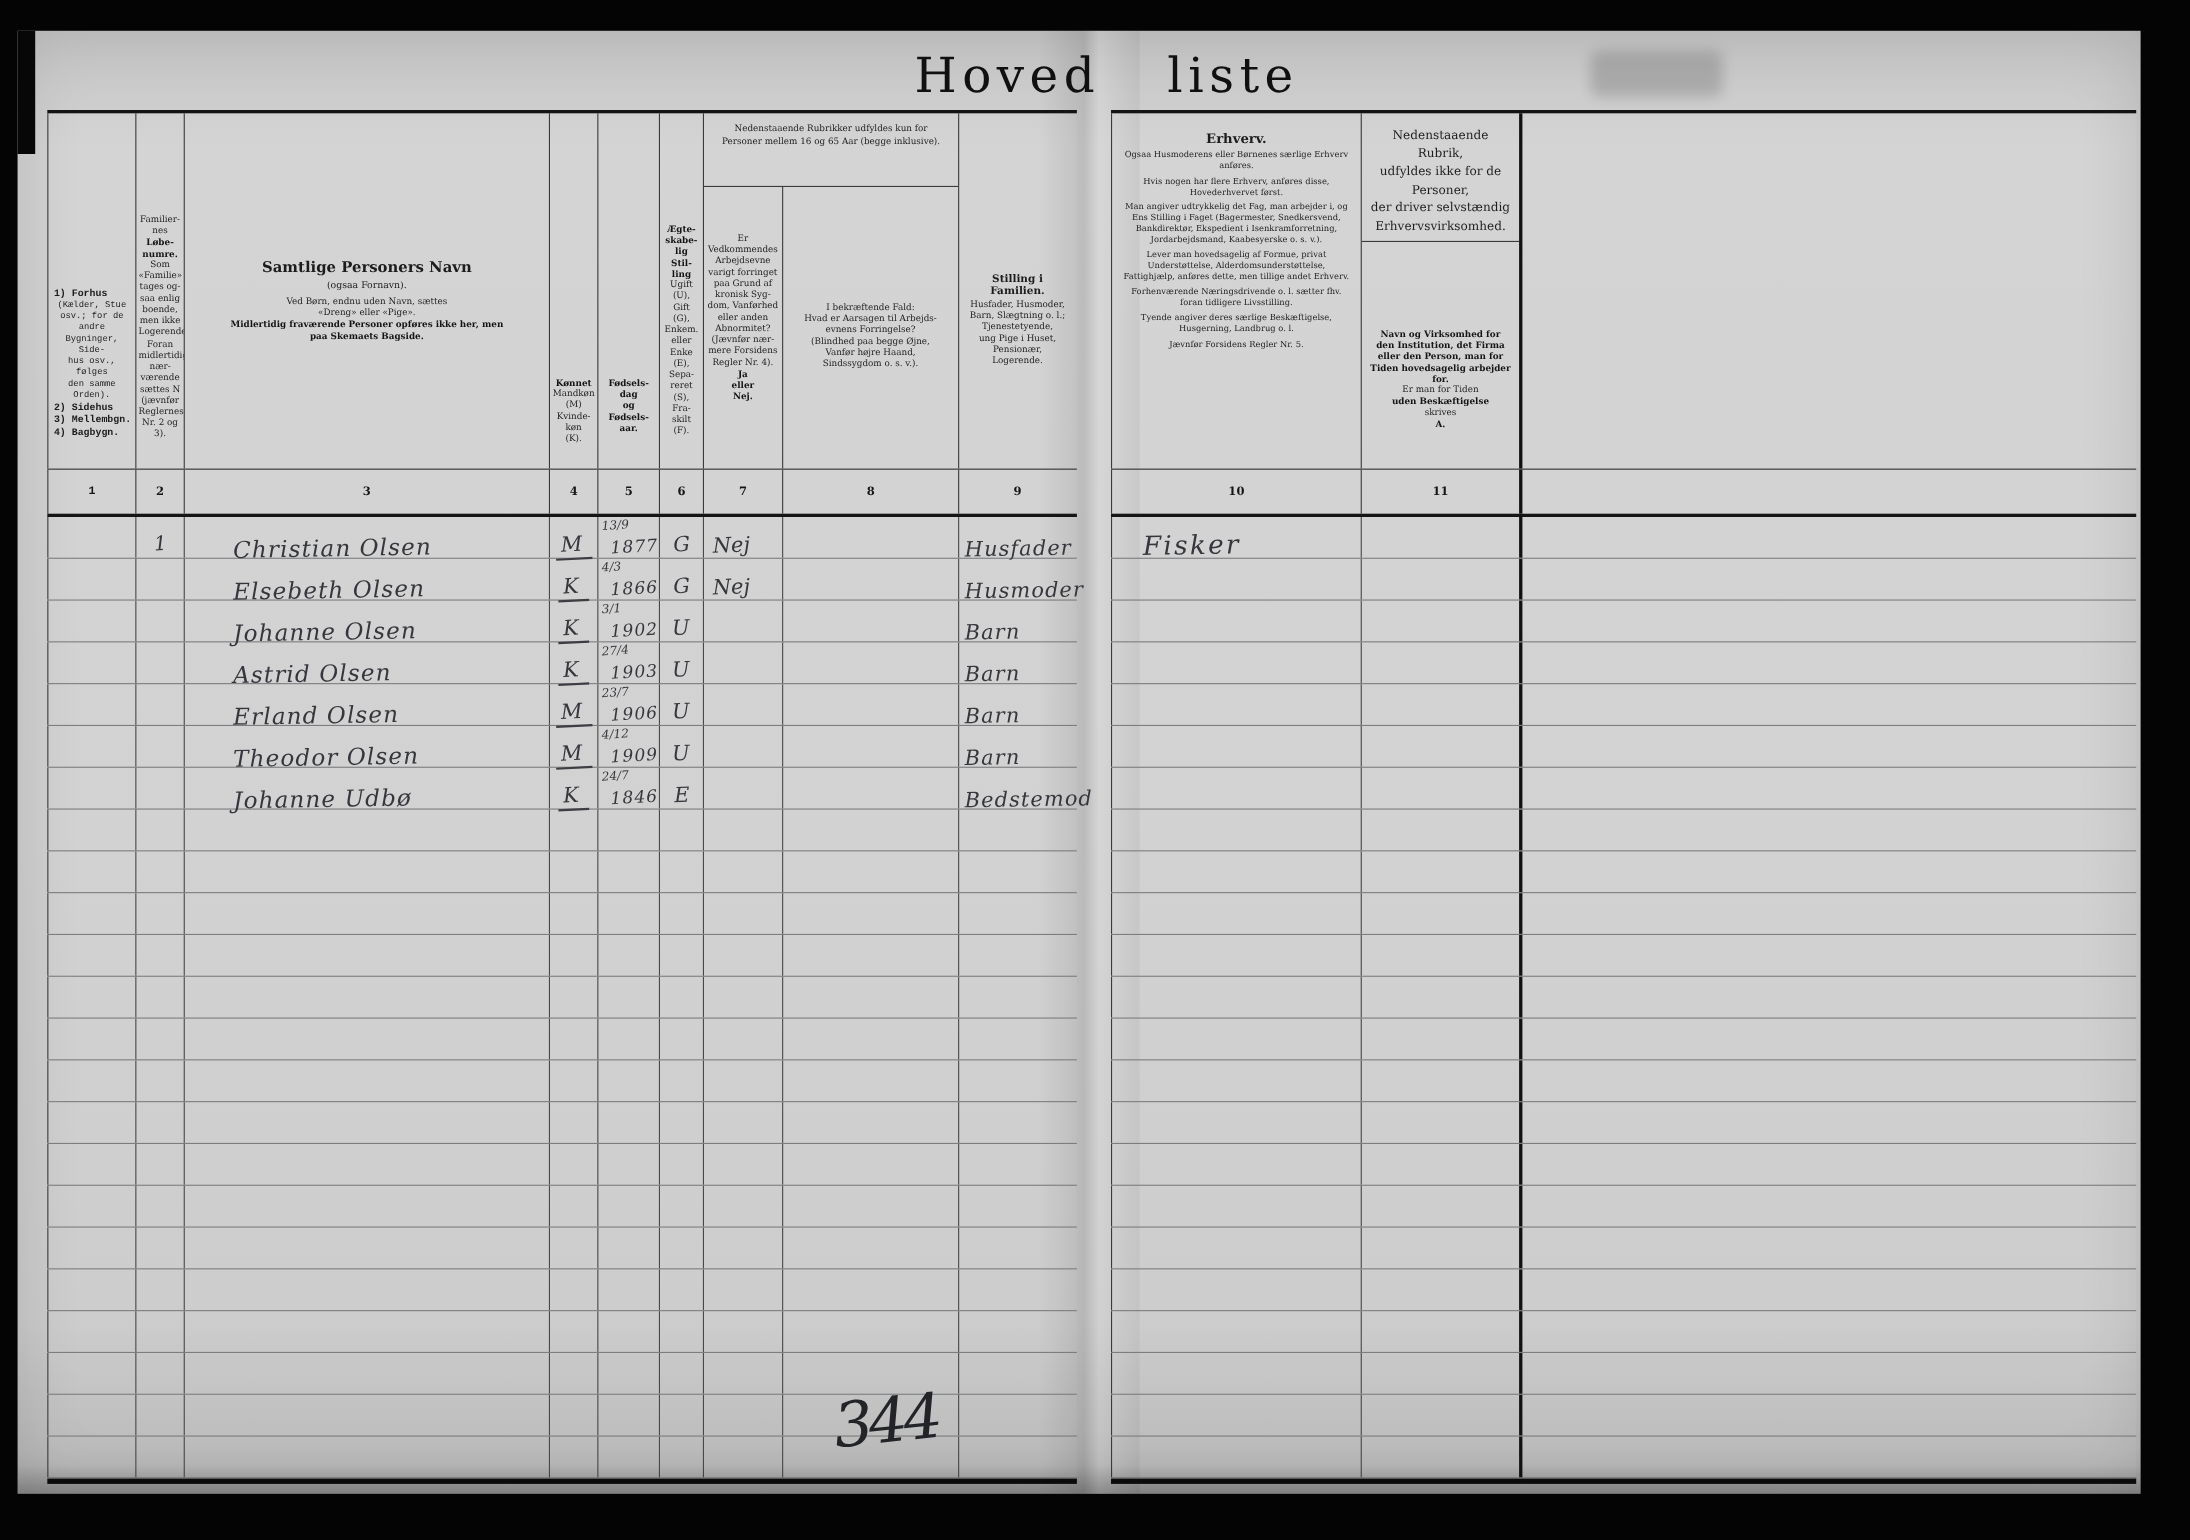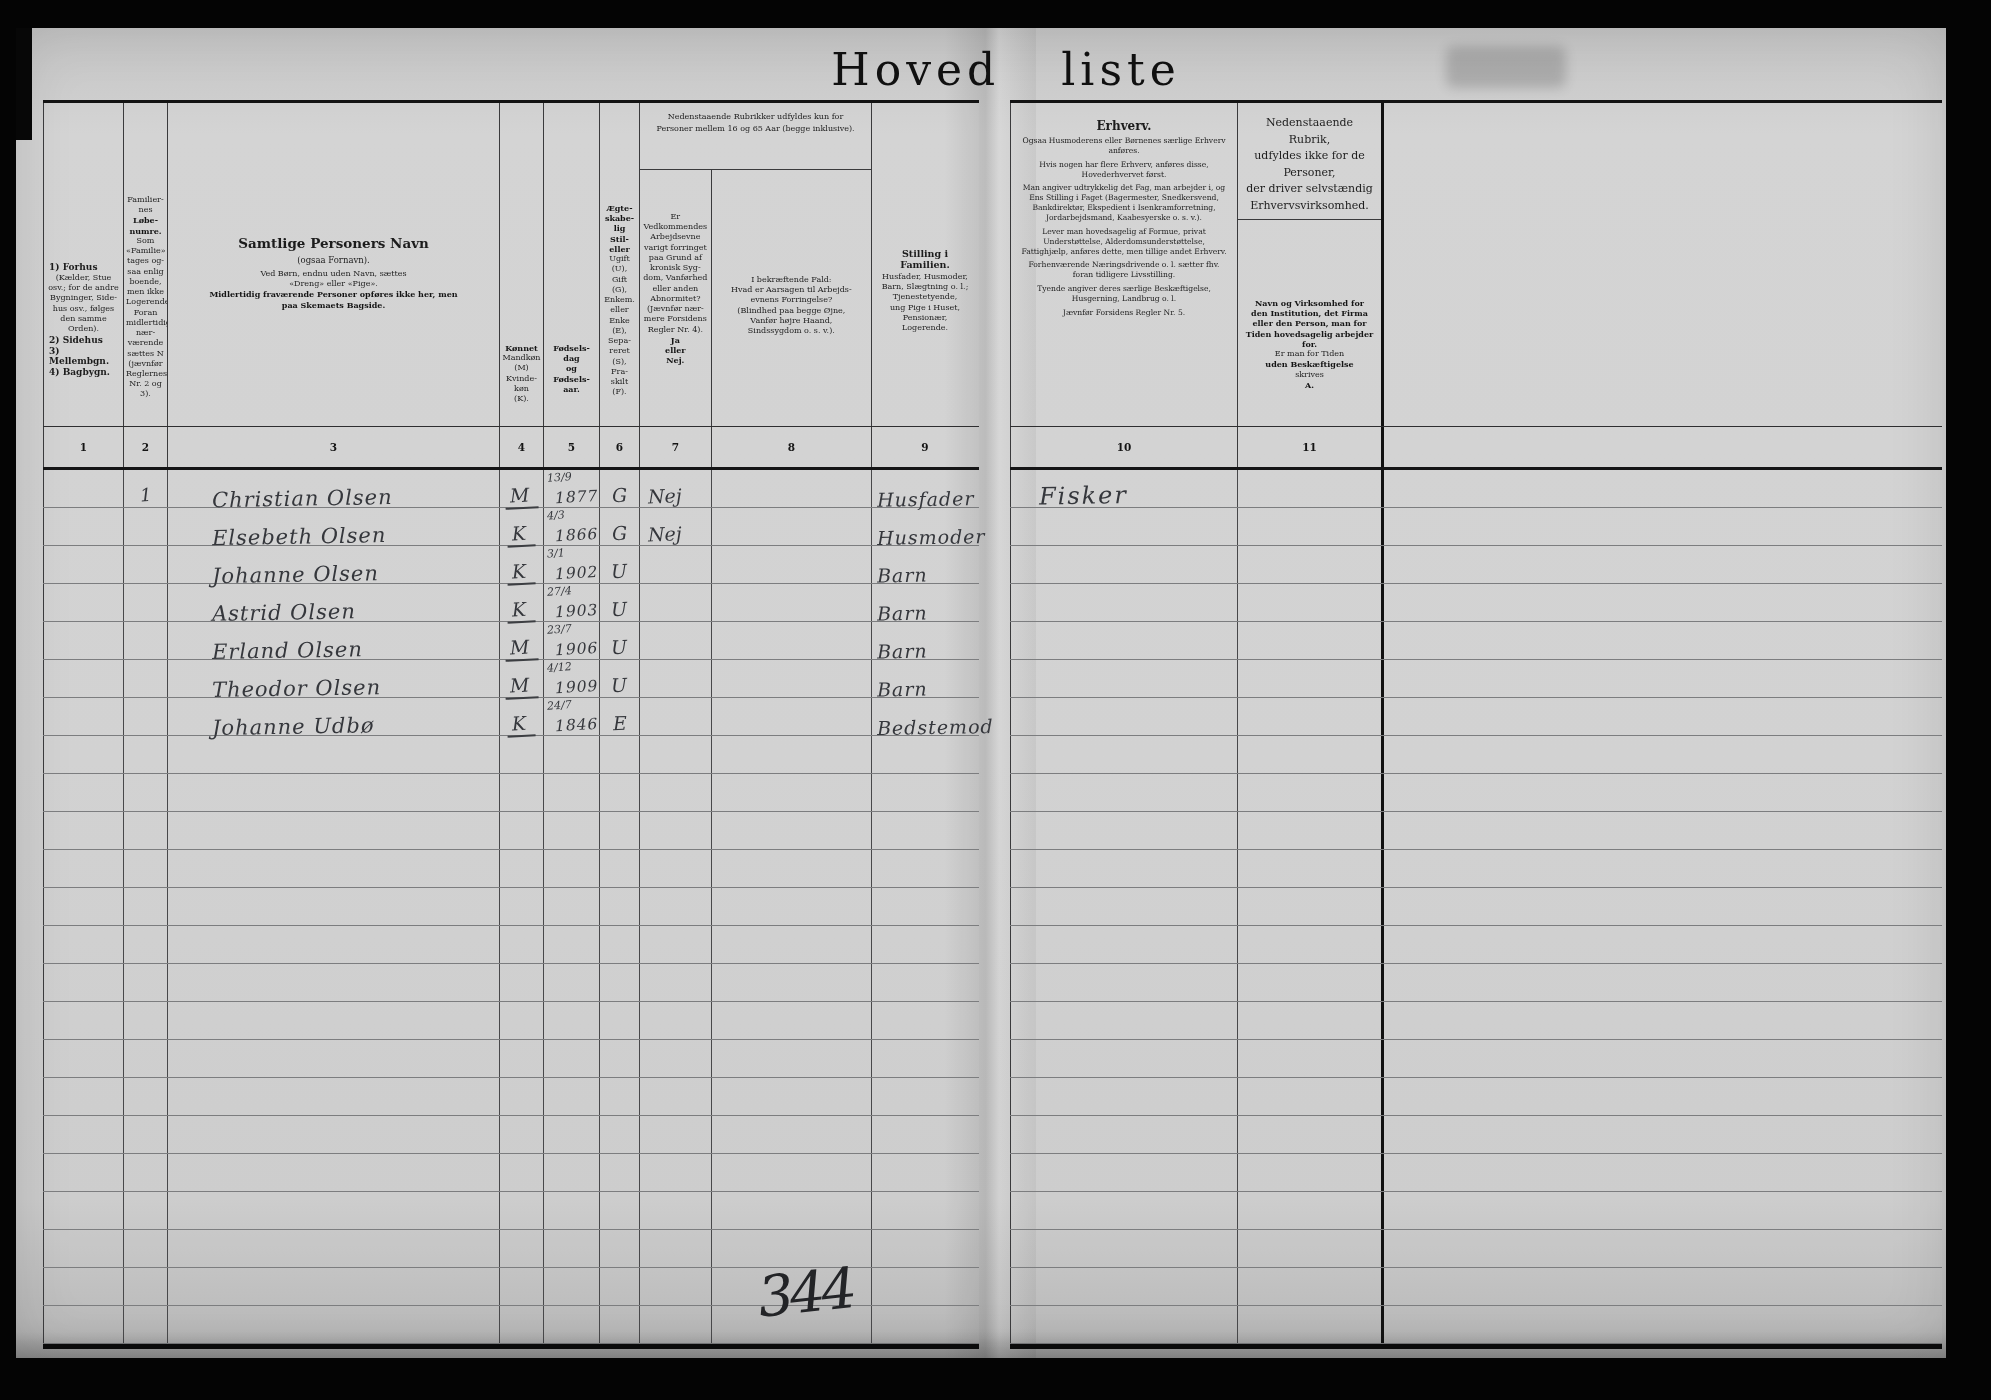--- a/index.html
+++ b/index.html
@@ -26,21 +26,21 @@
   .num-row{display:flex;height:40px;border-top:1px solid #2e2e30;border-bottom:3px solid #151516;}
   .ncell{box-sizing:border-box;border-right:1px solid #3a3a3c;display:flex;align-items:center;justify-content:center;
          font-size:10.5px;font-weight:bold;color:#151515;}
   .body{position:relative;}
   .brow{display:flex;height:37px;border-bottom:1px solid #7c7d7f;}
   .bcell{box-sizing:border-box;border-right:1px solid #48484a;position:relative;display:flex;align-items:flex-end;overflow:visible;}
   .no-right{border-right:none !important;}
   .thick-right{border-right:3px solid #111 !important;}
 
   
-  .w-c1{width:81px;} .w-c2{width:44px;} .w-c3{width:332px;} .w-c4{width:44px;} .w-c5{width:56px;}
+  .w-c1{width:81px;font-family:Liberation Mono, monospace;} .w-c2{width:44px;} .w-c3{width:332px;} .w-c4{width:44px;} .w-c5{width:56px;}
   .w-c6{width:40px;} .w-c7{width:72px;} .w-c8{width:160px;} .w-c9{width:106px;}
   .w-c78{width:232px;}
   
   .w-c10{width:228px;} .w-c11{width:146px;} .w-cE{width:550px;}
 
   
   .tiny{font-size:8px;line-height:1.28;white-space:pre-line;color:#232323;}
   .tiny-b{font-weight:bold;color:#141414;}
   .h-c1{padding:158px 3px 0 3px;text-align:center;}
   .h-c1 .opt{font-size:9px;font-weight:bold;text-align:left;margin:1px 0 1px 2px;}
@@ -150,21 +150,21 @@
 dag
 og
 Fødsels-
 aar.</div>
         </div>
         <div class="hcell w-c6 h-c6">
           <div class="tiny tiny-b">Ægte-
 skabe-
 lig
 Stil-
-eller</div>
+ling</div>
           <div class="tiny">Ugift
 (U),
 Gift
 (G),
 Enkem.
 eller
 Enke
 (E),
 Sepa-
 reret

